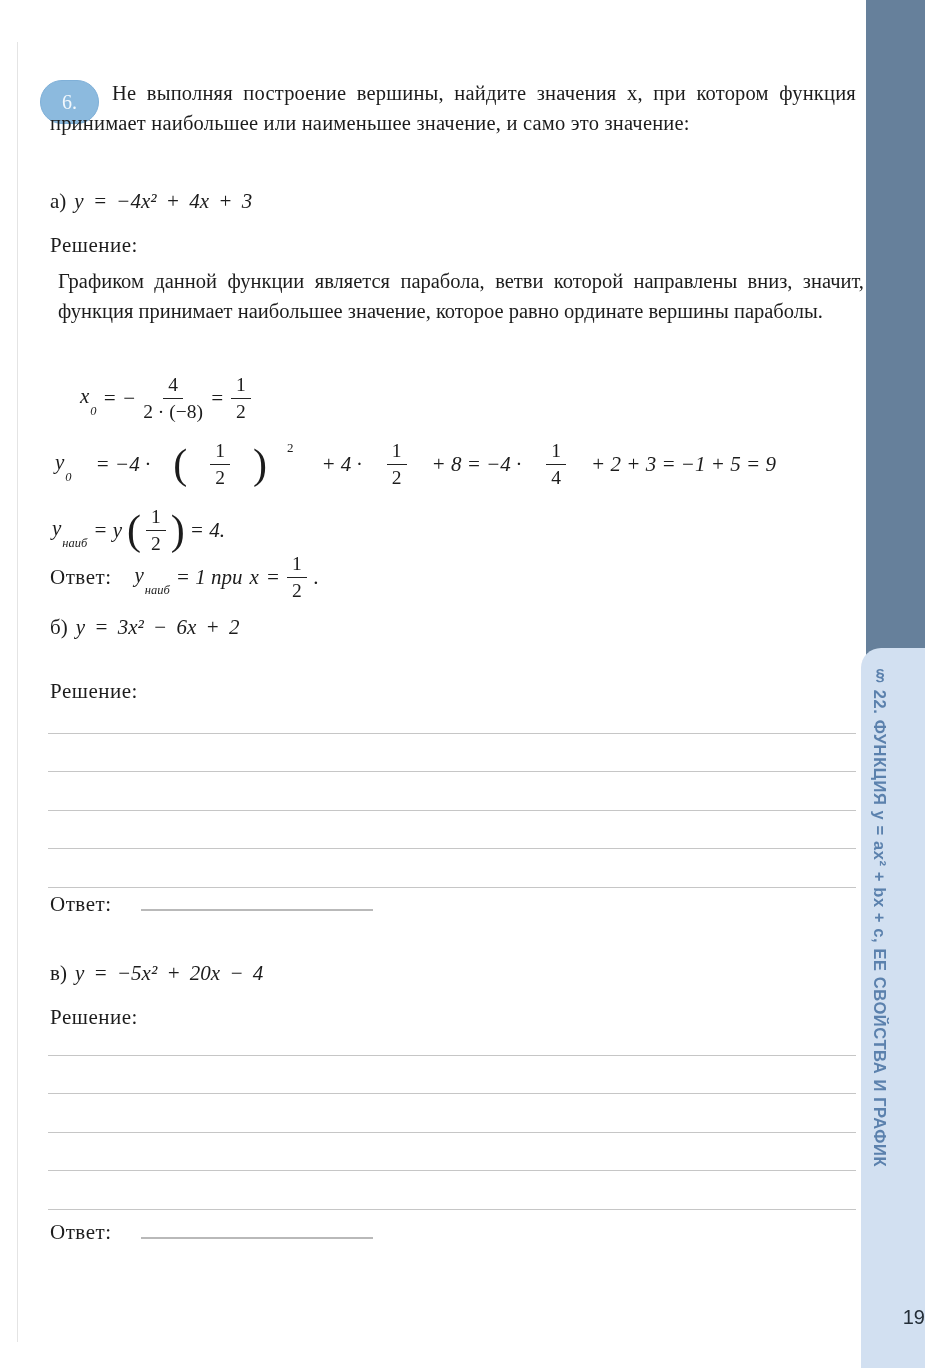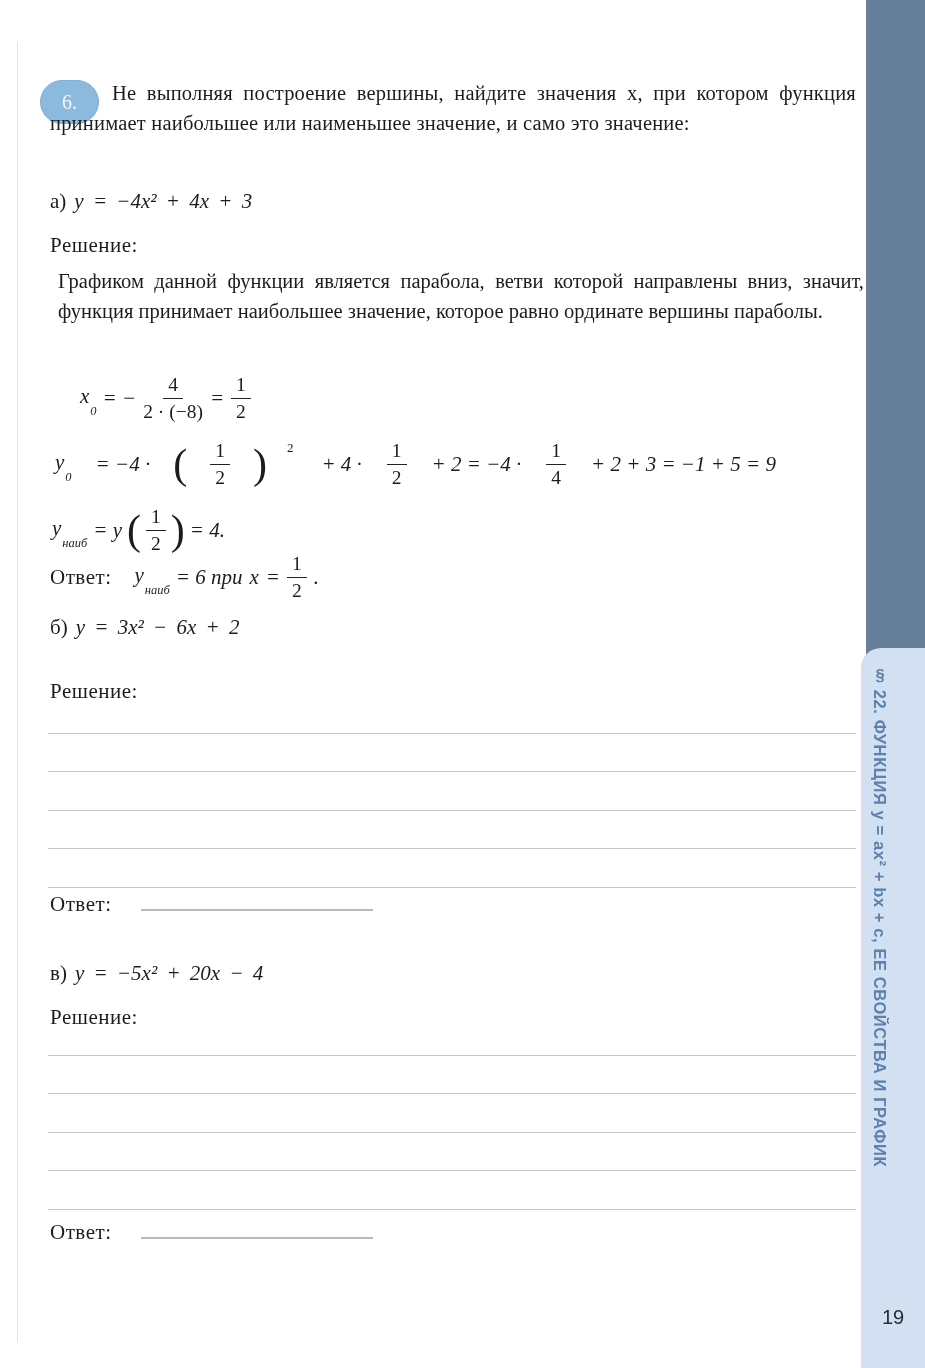--- a/index.html
+++ b/index.html
@@ -68,21 +68,21 @@
   .strip { left:866px; top:0; width:59px; height:657px; background:#66809b; }
   .tab { left:861px; top:648px; width:64px; height:720px; background:#d2e0f1; border-top-left-radius:20px; }
   .tab-title {
     left:870px; top:666px;
     writing-mode:vertical-rl; text-orientation:mixed;
     font-family:"Liberation Sans","DejaVu Sans",sans-serif;
     font-weight:bold; font-size:16.5px; letter-spacing:0.6px;
     color:#5b81ad; white-space:nowrap;
   }
   .page-num {
-    left:861px; top:1306px; width:64px; text-align:center;
+    left:861px; top:1306px; width:64px; text-align:right;
     font-family:"Liberation Sans","DejaVu Sans",sans-serif;
     font-size:20px; color:#242e38;
   }
 </style>
 </head>
 <body>
 
 <div class="page">
 
   <div class="abs page-edge"></div>
@@ -123,21 +123,21 @@
       <span class="fnum">1</span>
       <span class="fden">2</span>
     </span>
     <span class="bp">)</span>
     <span class="sup2">2</span>
     <span class="mop">+ 4 ·</span>
     <span class="frac">
       <span class="fnum">1</span>
       <span class="fden">2</span>
     </span>
-    <span class="mop">+ 2 = −4 ·</span>
+    <span class="mop">+ 8 = −4 ·</span>
     <span class="frac">
       <span class="fnum">1</span>
       <span class="fden">4</span>
     </span>
     <span class="mop">+ 2 + 3 = −1 + 5 = 9</span>
   </div>
 
   <div class="abs math-line" style="left:52px; top:500px; height:60px;">
     <span class="vg"><span>y</span><sub>наиб</sub></span>
     <span class="mop">= y</span>
@@ -146,21 +146,21 @@
       <span class="fnum">1</span>
       <span class="fden">2</span>
     </span>
     <span class="bp">)</span>
     <span class="mop">= 4.</span>
   </div>
 
   <div class="abs math-line" style="left:50px; top:549px; height:56px;">
     <span class="ans-label">Ответ:</span>
     <span class="vg"><span>y</span><sub>наиб</sub></span>
-    <span class="mop">= 6 при</span>
+    <span class="mop">= 1 при</span>
     <span class="mop">x</span>
     <span class="mop">=</span>
     <span class="frac">
       <span class="fnum">1</span>
       <span class="fden">2</span>
     </span>
     <span class="mop">.</span>
   </div>
 
   <div class="abs eq-line" style="left:50px; top:612px;text-align:right;">

